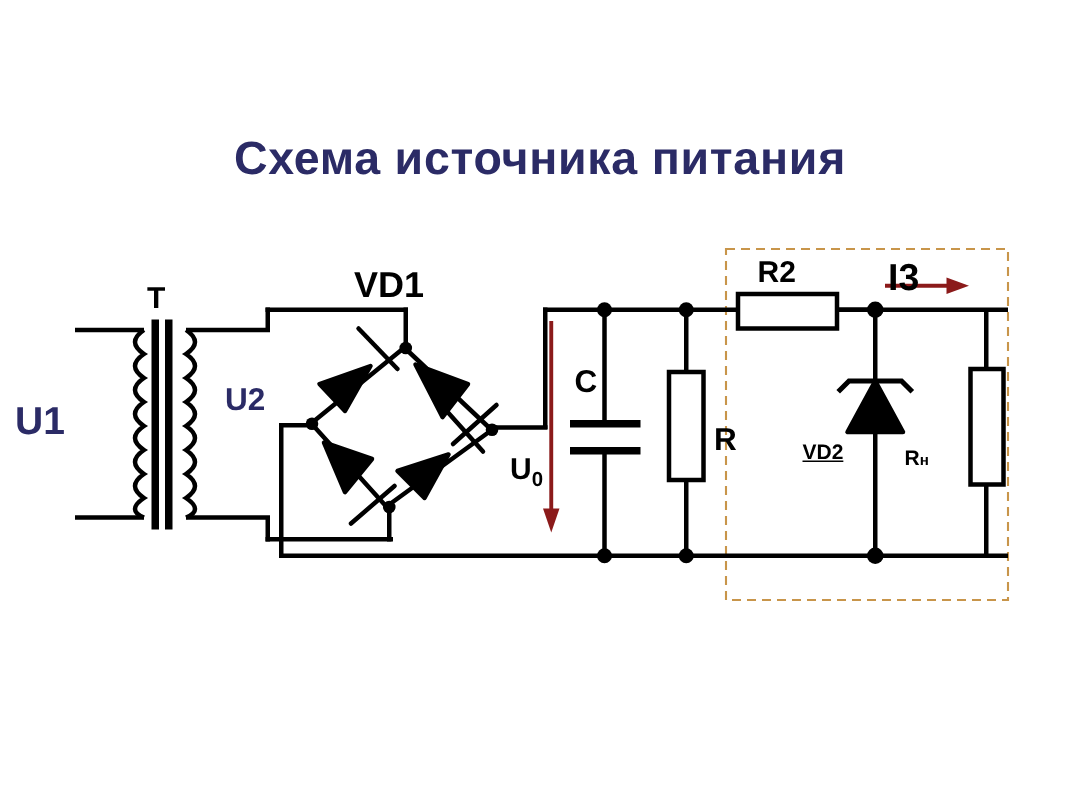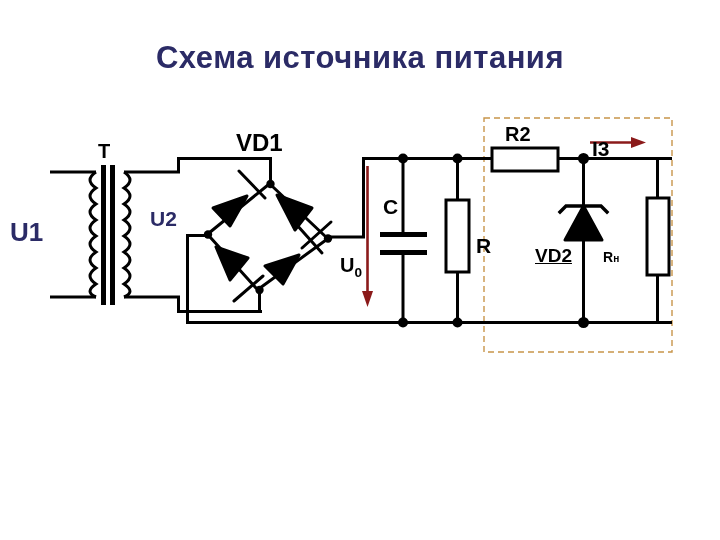--- a/index.html
+++ b/index.html
@@ -12,20 +12,21 @@
     height: 540px;
     font-family: "Liberation Sans", sans-serif;
     overflow: hidden;
     position: relative;
   }
   #canvas {
     position: relative;
     width: 720px;
     height: 458px;
     background: #ffffff;
+    margin-top: 48px;
   }
   svg#schematic {
     position: absolute;
     left: 0;
     top: 0;
     width: 720px;
     height: 540px;
   }
   .title {
     position: absolute;
@@ -199,19 +200,19 @@
   <div class="lbl" style="left:236px; top:131px; font-size:24px;">VD1</div>
 
   <div class="lbl" style="left:340px; top:255px; font-size:20px;"><span>U</span><span class="sub">0</span></div>
 
   <div class="lbl" style="left:383px; top:196px; font-size:21px;">C</div>
 
   <div class="lbl" style="left:476px; top:235px; font-size:21px;">R</div>
 
   <div class="lbl" style="left:505px; top:124px; font-size:20px;">R2</div>
 
-  <div class="lbl" style="left:592px; top:138px; font-size:21px;">I3</div>
-
-  <div class="lbl" style="left:535px; top:246px; font-size:19px;text-decoration:underline;">VD2</div>
+  <div class="lbl" style="left:592px; top:125px; font-size:25px;">I3</div>
+
+  <div class="lbl" style="left:535px; top:246px; font-size:14px;text-decoration:underline;">VD2</div>
 
   <div class="lbl" style="left:603px; top:250px; font-size:14px;"><span>R</span><span class="sub-small">н</span></div>
 
 </div>
 
 </body></html>

